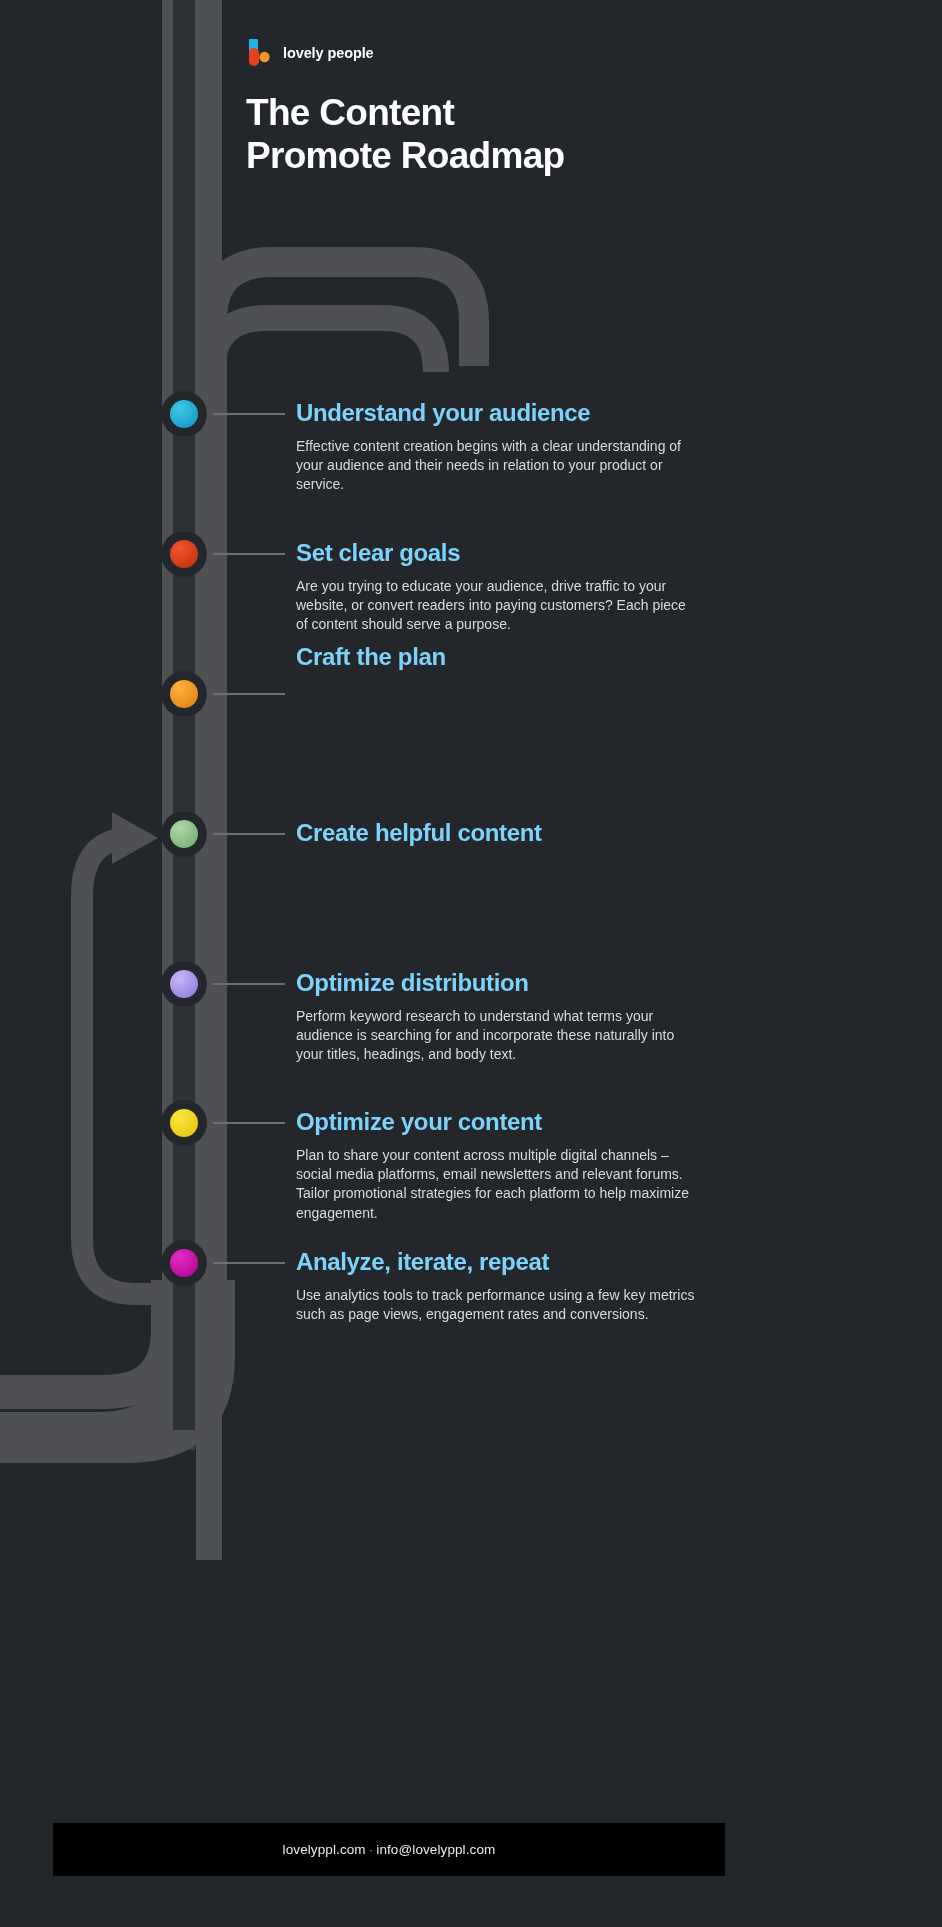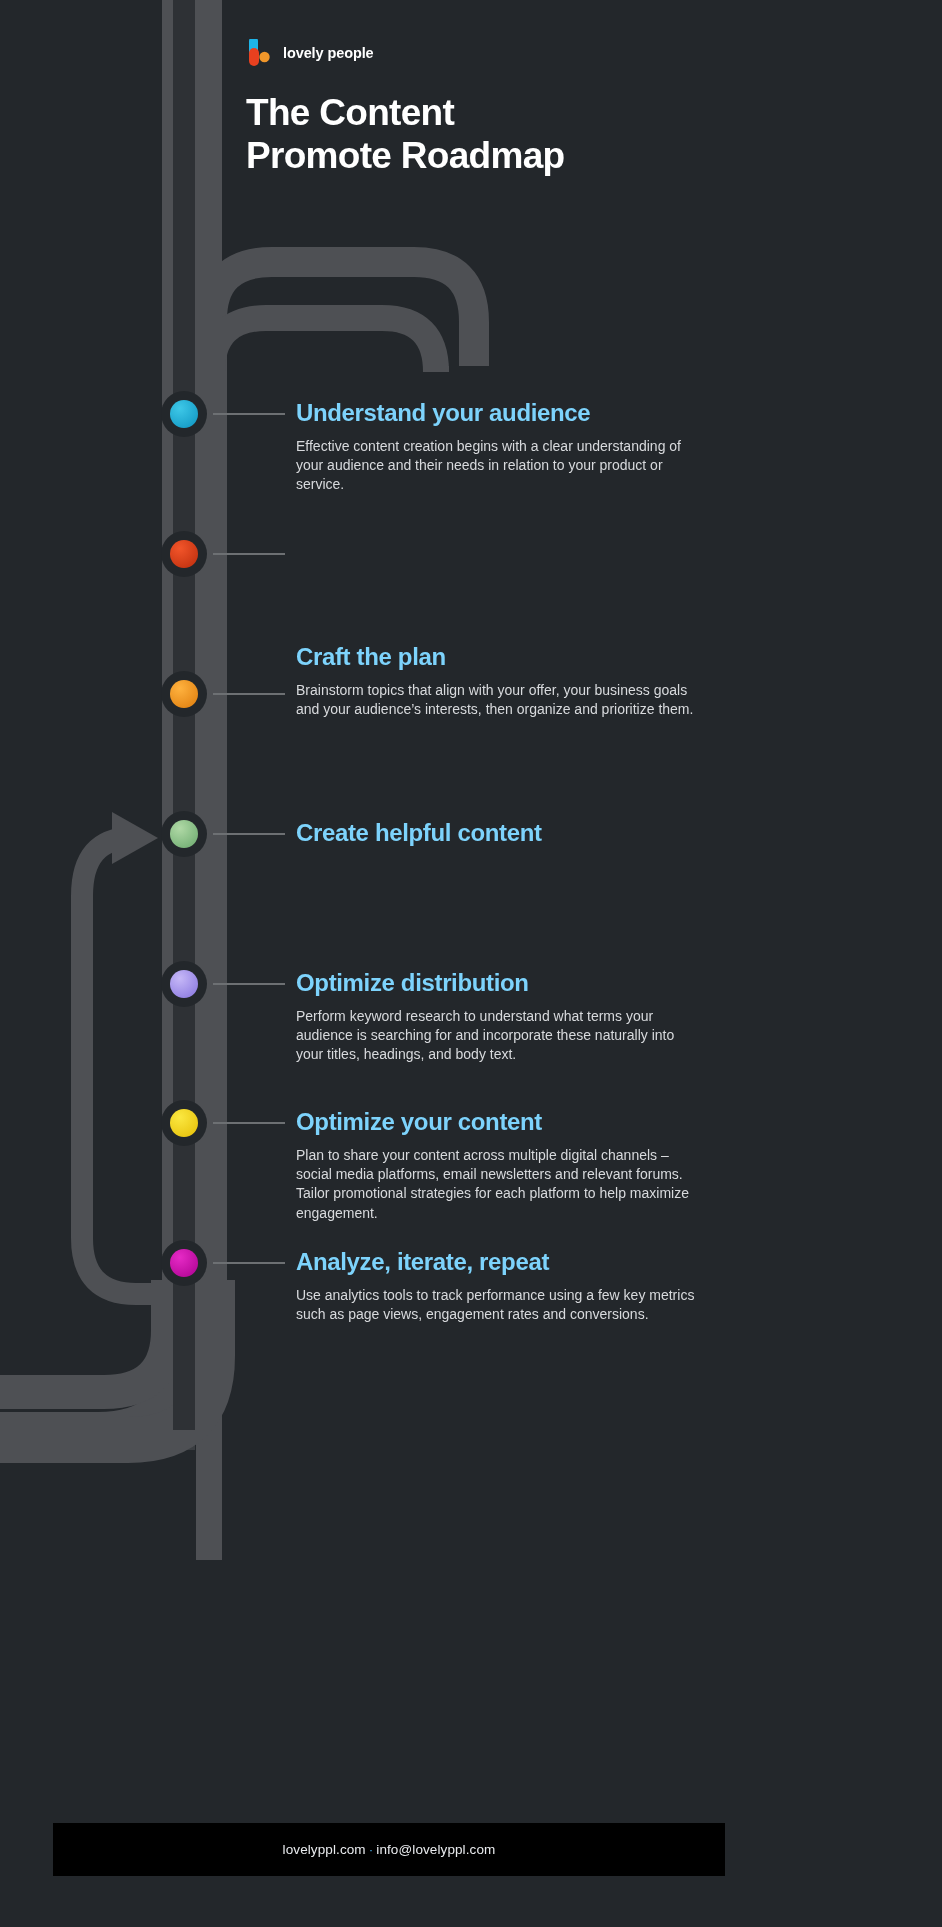--- a/index.html
+++ b/index.html
@@ -121,28 +121,31 @@
     <div class="connector" style="left:213px; top:413px; width:72px;"></div>
     <div class="step" style="top:399px;">
       <div class="step-title">Understand your audience</div>
       <div class="step-desc">Effective content creation begins with a clear understanding of your audience and their needs in relation to your product or service.</div>
     </div>
 
     <div class="node" style="left:161px; top:531px;">
       <div class="node-dot" style="background:radial-gradient(circle at 35% 30%, #f2552a, #bb2c0c);"></div>
     </div>
     <div class="connector" style="left:213px; top:553px; width:72px;"></div>
+    <div class="step" style="top:539px;">
+      <div class="step-title">Set clear goals</div>
+      <div class="step-desc">Are you trying to educate your audience, drive traffic to your website, or convert readers into paying customers? Each piece of content should serve a purpose.</div>
+    </div>
 
     <div class="node" style="left:161px; top:671px;">
       <div class="node-dot" style="background:radial-gradient(circle at 35% 30%, #ffb23f, #dd7b0b);"></div>
     </div>
     <div class="connector" style="left:213px; top:693px; width:72px;"></div>
     <div class="step" style="top:643px;">
       <div class="step-title">Craft the plan</div>
-      <div class="step-desc">Brainstorm topics that align with your offer, your business goals and your audience’s interests, then organize and prioritize them.</div>
     </div>
 
     <div class="node" style="left:161px; top:811px;">
       <div class="node-dot" style="background:radial-gradient(circle at 35% 30%, #b0d9a6, #69a86c);"></div>
     </div>
     <div class="connector" style="left:213px; top:833px; width:72px;"></div>
     <div class="step" style="top:819px;">
       <div class="step-title">Create helpful content</div>
     </div>
 

